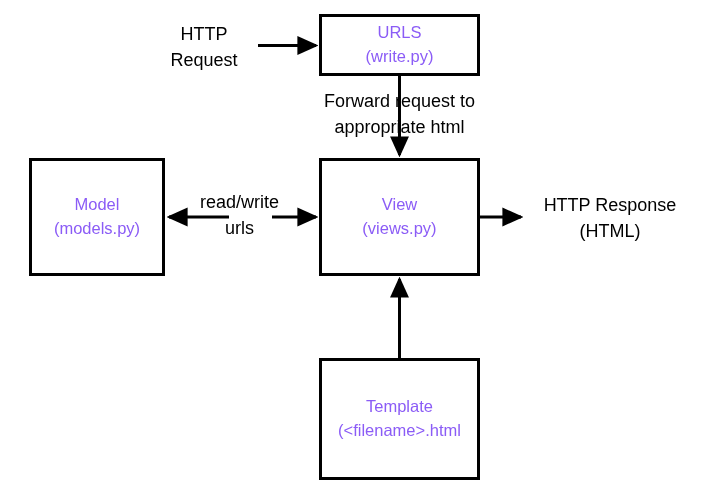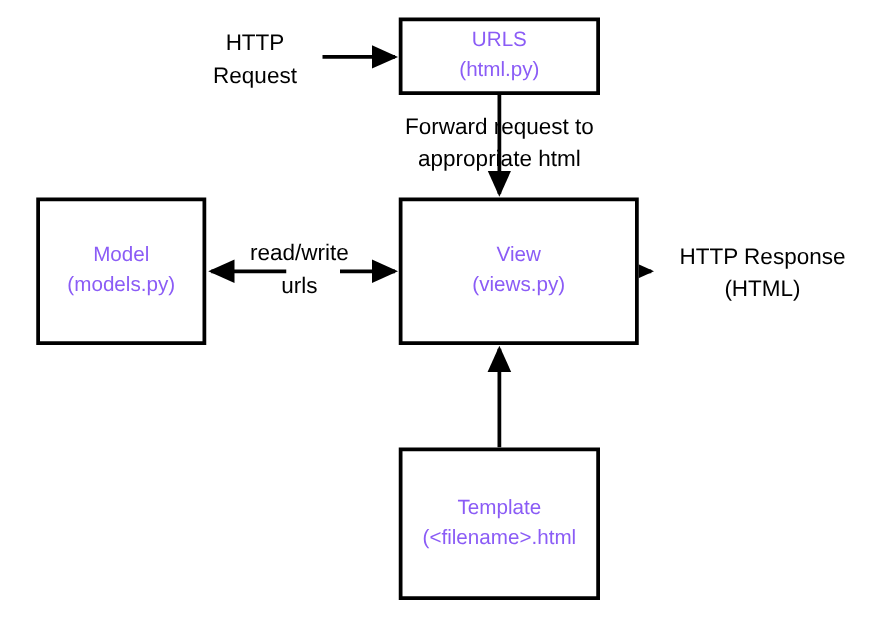--- a/index.html
+++ b/index.html
@@ -52,21 +52,21 @@
     left: 0;
     top: 0;
     width: 713px;
     height: 503px;
     z-index: 1;
     overflow: visible;
   }
 
   
   #node-urls     { left: 319px; top: 14px;  width: 161px; height: 62px; }
-  #node-view     { left: 319px; top: 158px; width: 192px; height: 118px; }
+  #node-view     { left: 319px; top: 158px; width: 161px; height: 118px; }
   #node-model    { left: 29px;  top: 158px; width: 136px; height: 118px; text-align: center; }
   #node-template { left: 319px; top: 358px; width: 161px; height: 122px; }
 
   
   #label-http-request    { left: 156px; top: 21px;  width: 96px; }
   #label-forward-request { left: 312px; top: 88px;  width: 175px; }
   #label-read-write      { left: 196px; top: 189px; width: 87px; }
   #label-http-response   { left: 530px; top: 192px; width: 160px; }
 </style>
 </head>
@@ -101,21 +101,21 @@
       <line x1="480" y1="217" x2="521" y2="217" stroke="#000000" stroke-width="3" marker-end="url(#arrowhead)"></line>
     </g>
 
     <g>
       <line x1="399.5" y1="358" x2="399.5" y2="279" stroke="#000000" stroke-width="3" marker-end="url(#arrowhead)"></line>
     </g>
   </svg>
 
   <div class="node-box" id="node-urls">
     <span class="node-line">URLS</span>
-    <span class="node-line">(html.py)</span>
+    <span class="node-line">(write.py)</span>
   </div>
 
   <div class="node-box" id="node-view">
     <span class="node-line">View</span>
     <span class="node-line">(views.py)</span>
   </div>
 
   <div class="node-box" id="node-model">
     <span class="node-line">Model</span>
     <span class="node-line">(models.py)</span>

